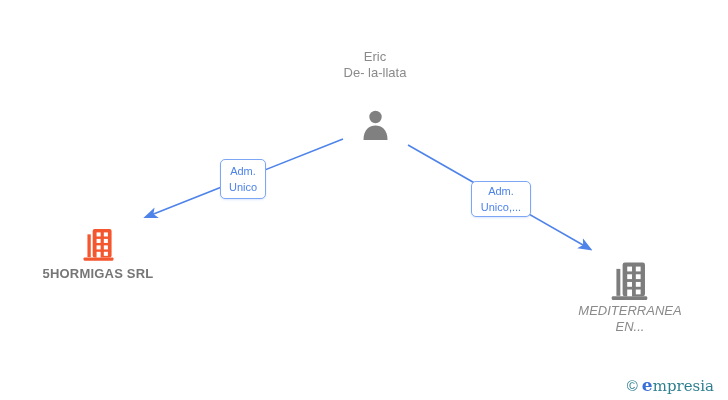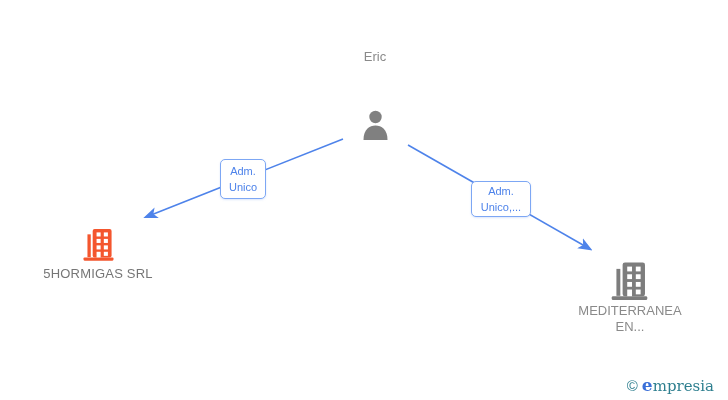--- a/index.html
+++ b/index.html
@@ -26,25 +26,25 @@
   .edge-label.right { left:471px; top:181px; width:58px; height:34px; }
 
   .company-icon { position:absolute; }
   .company-icon.left  { left:83px;  top:228px; width:31px; height:34px; }
   .company-icon.right { left:611px; top:262px; width:37px; height:39px; }
 
   .company-name {
     position:absolute; text-align:center; font-size:13px; line-height:16px;
   }
   .company-name.left {
-    left:18px; top:266px; width:160px; color:#767676; font-weight:normal;
+    left:18px; top:266px; width:160px; color:#767676; font-weight:bold;
     letter-spacing:0.2px;
   }
   .company-name.right {
-    left:552px; top:303px; width:156px; color:#8a8a8a;
+    left:552px; top:303px; width:156px; color:#8a8a8a;font-style:italic;
   }
 
   .watermark {
     position:absolute; right:6px; bottom:5px; font-size:15px;
     color:#2e7f8f; white-space:nowrap;
   }
   .watermark .copy { font-family:"Liberation Sans", sans-serif; margin-right:4px; }
   .watermark .brand { font-family:"DejaVu Serif", serif; }
   .watermark .brand-initial { color:#3a6fd8; font-weight:bold; font-size:17px; }
   .watermark .brand-rest { color:#2e7f8f; }
@@ -59,20 +59,21 @@
       <marker id="arrow" viewBox="0 0 10 8" refX="8" refY="4" markerWidth="9" markerHeight="8" orient="auto-start-reverse">
         <path d="M0,0 L10,4 L0,8 L2.5,4 Z" fill="#4e83ea"></path>
       </marker>
     </defs>
     <line x1="343" y1="139" x2="146" y2="217" stroke="#4e83ea" stroke-width="1.6" marker-end="url(#arrow)"></line>
     <line x1="408" y1="145" x2="590" y2="249" stroke="#4e83ea" stroke-width="1.6" marker-end="url(#arrow)"></line>
   </svg>
 
   <div class="person-name">
     <div>Eric</div>
+    <div>De- la-llata</div>
   </div>
   <div class="person-icon">
     <svg viewBox="0 0 28 30" width="29" height="30">
       <circle cx="14" cy="7" r="6.2" fill="#808080"></circle>
       <path d="M2,30 C2,19.5 8,15.5 14,15.5 C20,15.5 26,19.5 26,30 Z" fill="#808080"></path>
     </svg>
   </div>
 
   <div class="edge-label left">
     <div>Adm.</div>

